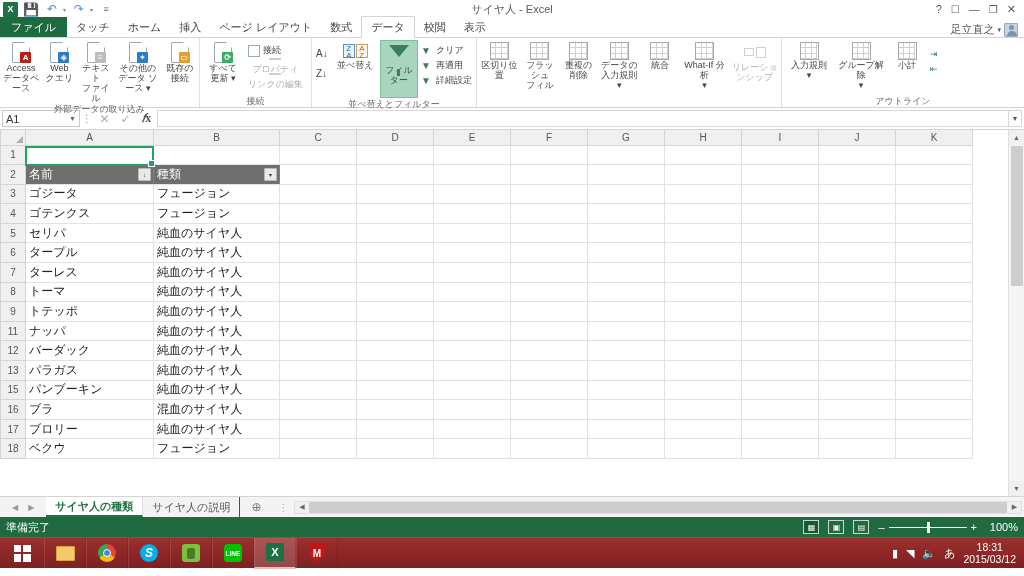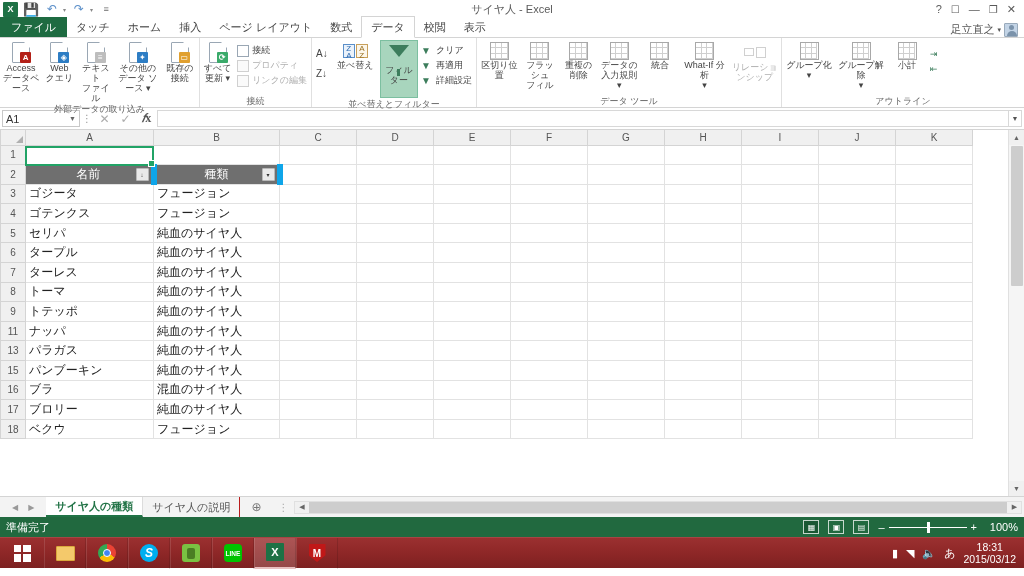--- a/index.html
+++ b/index.html
@@ -90,21 +90,21 @@
     font-size: 9px; color: #444;
   }
   .bigbtn.w52 { width: 52px; }
   .bigbtn.w40 { width: 40px; }
   .bigbtn .lbl { white-space: pre-line; }
   .smallcol { display: flex; flex-direction: column; justify-content: flex-start; padding-top: 3px; }
   .smallbtn {
     display: flex; align-items: center; gap: 3px; font-size: 9px; color: #444;
     height: 15px; padding: 0 3px; white-space: nowrap;
   }
-  .smallbtn.dim { color: #b0b0b0; }
+  .smallbtn.dim { color: #b0b0b0; flex-direction: column; }
   .ico { display: inline-block; position: relative; }
 
   
   .doc-ico {
     width: 18px; height: 21px; border: 1px solid #9aa7b4; background: #fff;
     position: relative; border-radius: 1px;
   }
   .doc-ico::after {
     content: ''; position: absolute; right: -1px; top: -1px;
     border-width: 0 6px 6px 0; border-style: solid;
@@ -179,22 +179,22 @@
     width: 25px; background: #f0f0f0; border: 1px solid #d4d4d4;
     font-weight: normal; font-size: 10px; color: #555; text-align: center;
     height: 19.6px;
   }
   td.cell {
     border-right: 1px solid #e2e2e2; border-bottom: 1px solid #e2e2e2;
     height: 19.6px; font-size: 12px; color: #222; padding: 0 3px;
     white-space: nowrap; overflow: hidden;
   }
   td.cell.hdrcell {
-    background: #6f6f6f; color: #fff; text-align: center; font-weight: normal;
-    position: relative; border-right: 6px solid #0ea5e9;
+    background: #6f6f6f; color: #fff; font-weight: normal;
+    position: relative; border-right: 1px solid #0ea5e9;
   }
   .filter-btn {
     position: absolute; right: 2px; top: 3px; width: 13px; height: 13px;
     background: #e9e9e9; border: 1px solid #b9b9b9; border-radius: 1px;
     display: flex; align-items: center; justify-content: center;
     font-size: 6px; color: #333;
   }
   .selcell {
     position: absolute; border: 2px solid #21a366; background: #fff;
     z-index: 5;
@@ -517,38 +517,37 @@
 ▾</span>
         </div>
         <div class="bigbtn w52" style="color:#b0b0b0">
           <span class="ico" style="display:flex;gap:2px;align-items:center;height:20px">
             <span style="width:10px;height:8px;border:1px solid #d0d0d0"></span>
               <span style="width:10px;height:11px;border:1px solid #d0d0d0"></span>
           </span>
           <span class="lbl">リレーションシップ</span>
         </div>
       </div>
-      <div class="rgroup-title">データ ツール</div>
     </div>
 
     <div class="rgroup" style="flex:1">
       <div class="rgroup-body">
         <div class="bigbtn w52">
           <span class="ico grid-ico">
               <div></div>
               <div></div>
               <div></div>
               <div></div>
               <div></div>
               <div></div>
               <div></div>
               <div></div>
               <div></div>
             </span>
-          <span class="lbl">グループ化
+          <span class="lbl">入力規則
 ▾</span>
         </div>
         <div class="bigbtn w52">
           <span class="ico grid-ico">
               <div></div>
               <div></div>
               <div></div>
               <div></div>
               <div></div>
               <div></div>
@@ -761,20 +760,34 @@
               <td class="cell"></td>
               <td class="cell"></td>
               <td class="cell"></td>
               <td class="cell"></td>
               <td class="cell"></td>
               <td class="cell"></td>
               <td class="cell"></td>
               <td class="cell"></td>
             </tr>
             <tr>
+              <th class="rowhdr">12</th>
+              <td class="cell">バーダック</td>
+              <td class="cell">純血のサイヤ人</td>
+              <td class="cell"></td>
+              <td class="cell"></td>
+              <td class="cell"></td>
+              <td class="cell"></td>
+              <td class="cell"></td>
+              <td class="cell"></td>
+              <td class="cell"></td>
+              <td class="cell"></td>
+              <td class="cell"></td>
+            </tr>
+            <tr>
               <th class="rowhdr">13</th>
               <td class="cell">パラガス</td>
               <td class="cell">純血のサイヤ人</td>
               <td class="cell"></td>
               <td class="cell"></td>
               <td class="cell"></td>
               <td class="cell"></td>
               <td class="cell"></td>
               <td class="cell"></td>
               <td class="cell"></td>

